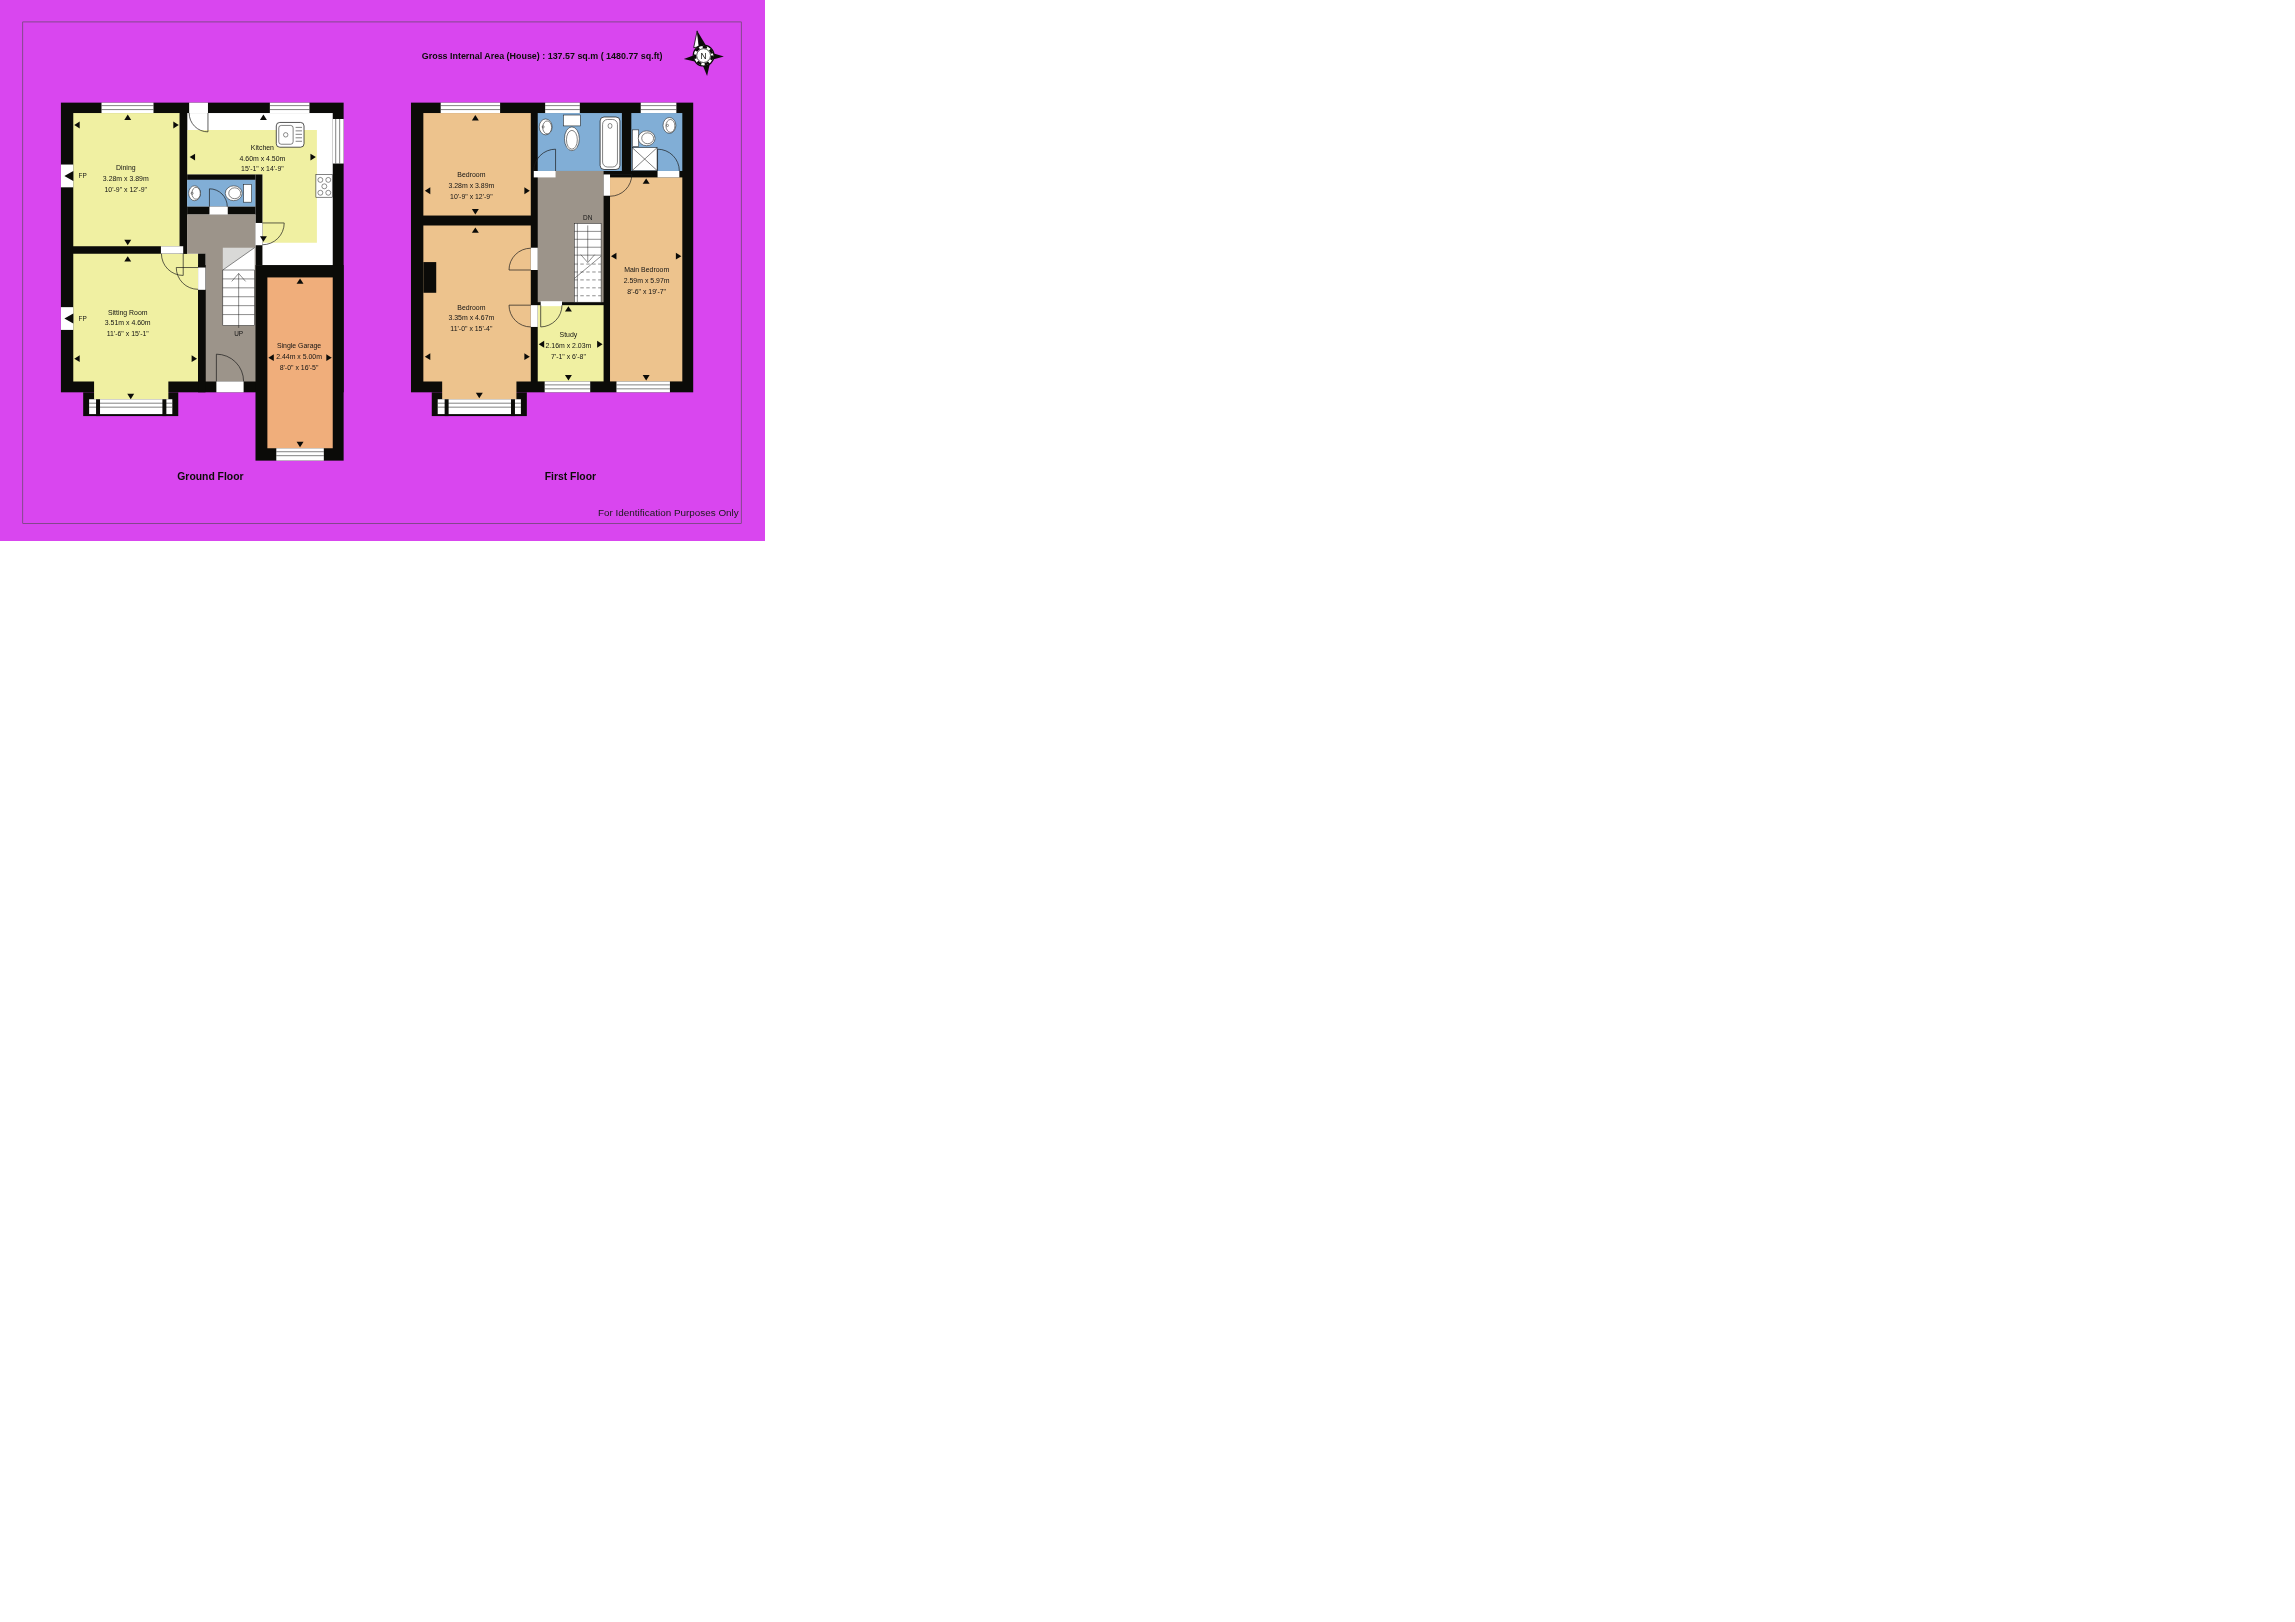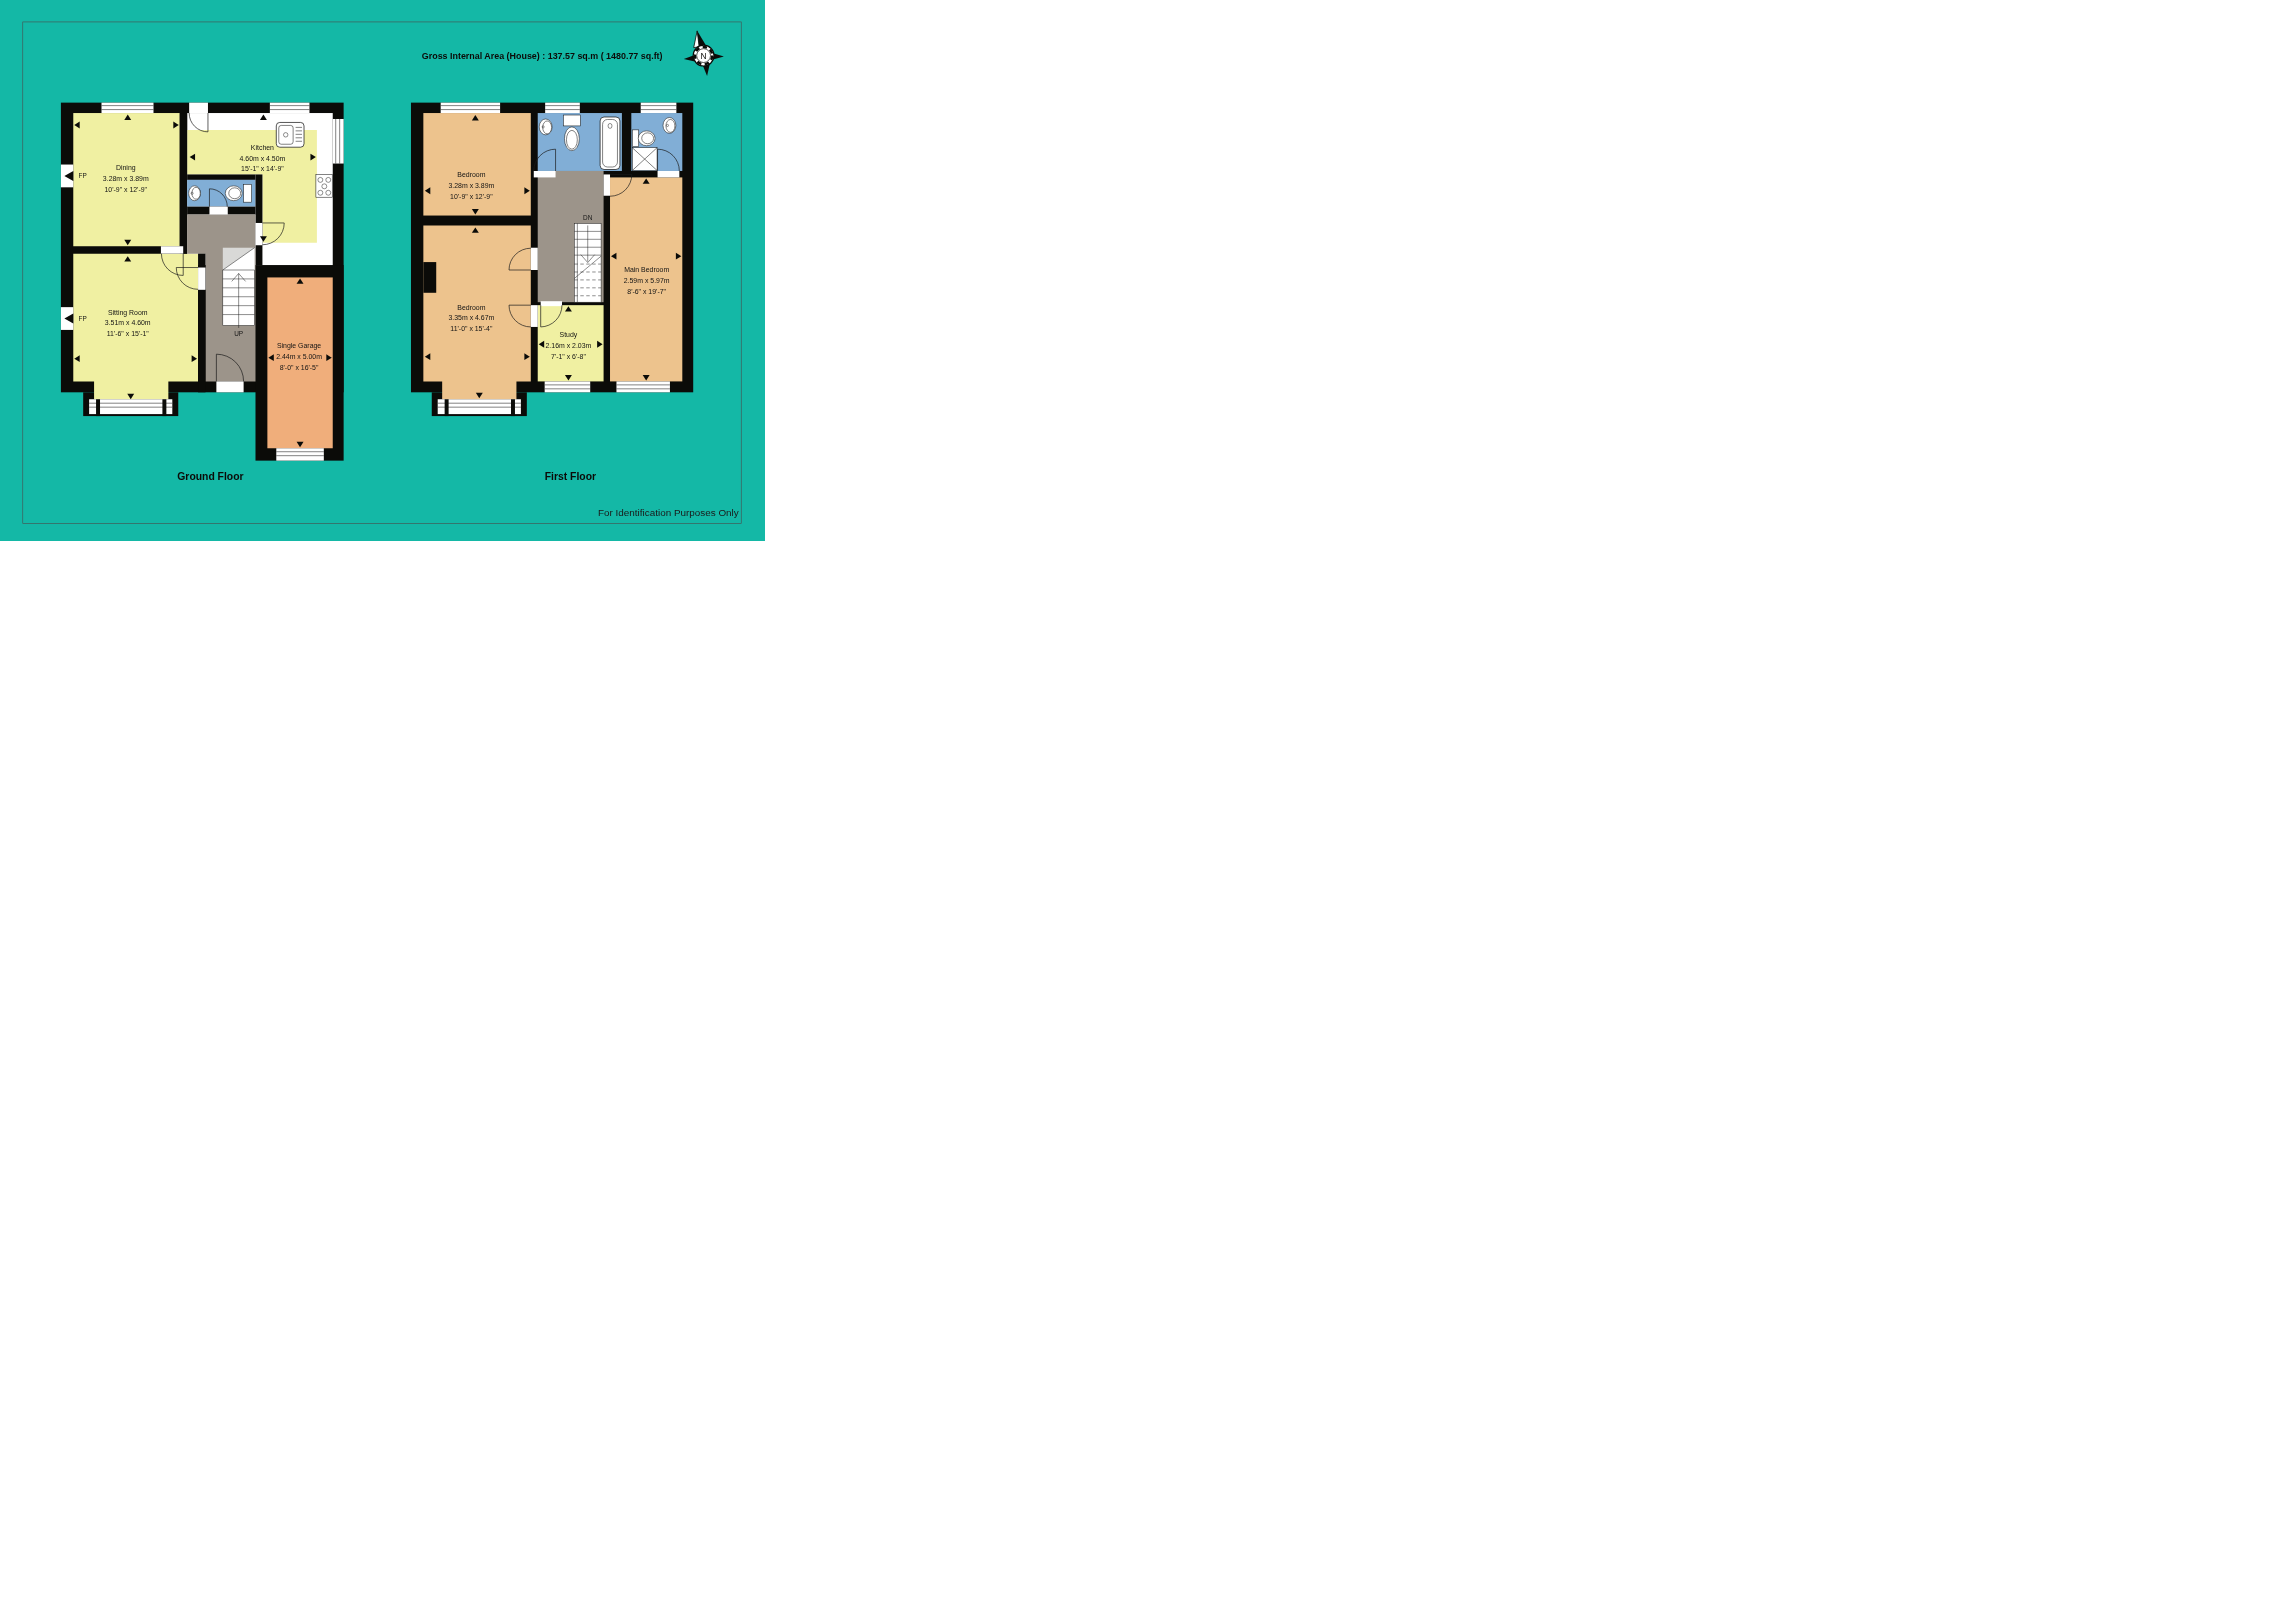--- a/index.html
+++ b/index.html
@@ -1,16 +1,16 @@
 <!DOCTYPE html>
 <html style="font-size:7.4px"><head>
 <meta charset="utf-8">
 <style>
   html,body{margin:0;padding:0;background:#fff;}
-  .stage{width:765px;height:541px;background:#14b8a6;}
+  .stage{width:765px;height:541px;background:#d946ef;}
   svg{display:block;width:100%;height:100%;}
   .wall{fill:#0b0b08;}
   .yellow{fill:#f0f0a2;}
   .tan{fill:#edc38d;}
   .orange{fill:#f0ae7b;}
   .blue{fill:#81aed6;}
   .grey{fill:#9c948a;}
   .lgrey{fill:#d9d9d7;}
   .white{fill:#ffffff;}
   .fix{fill:#ffffff;stroke:#1a1a1a;stroke-width:1.5;}

